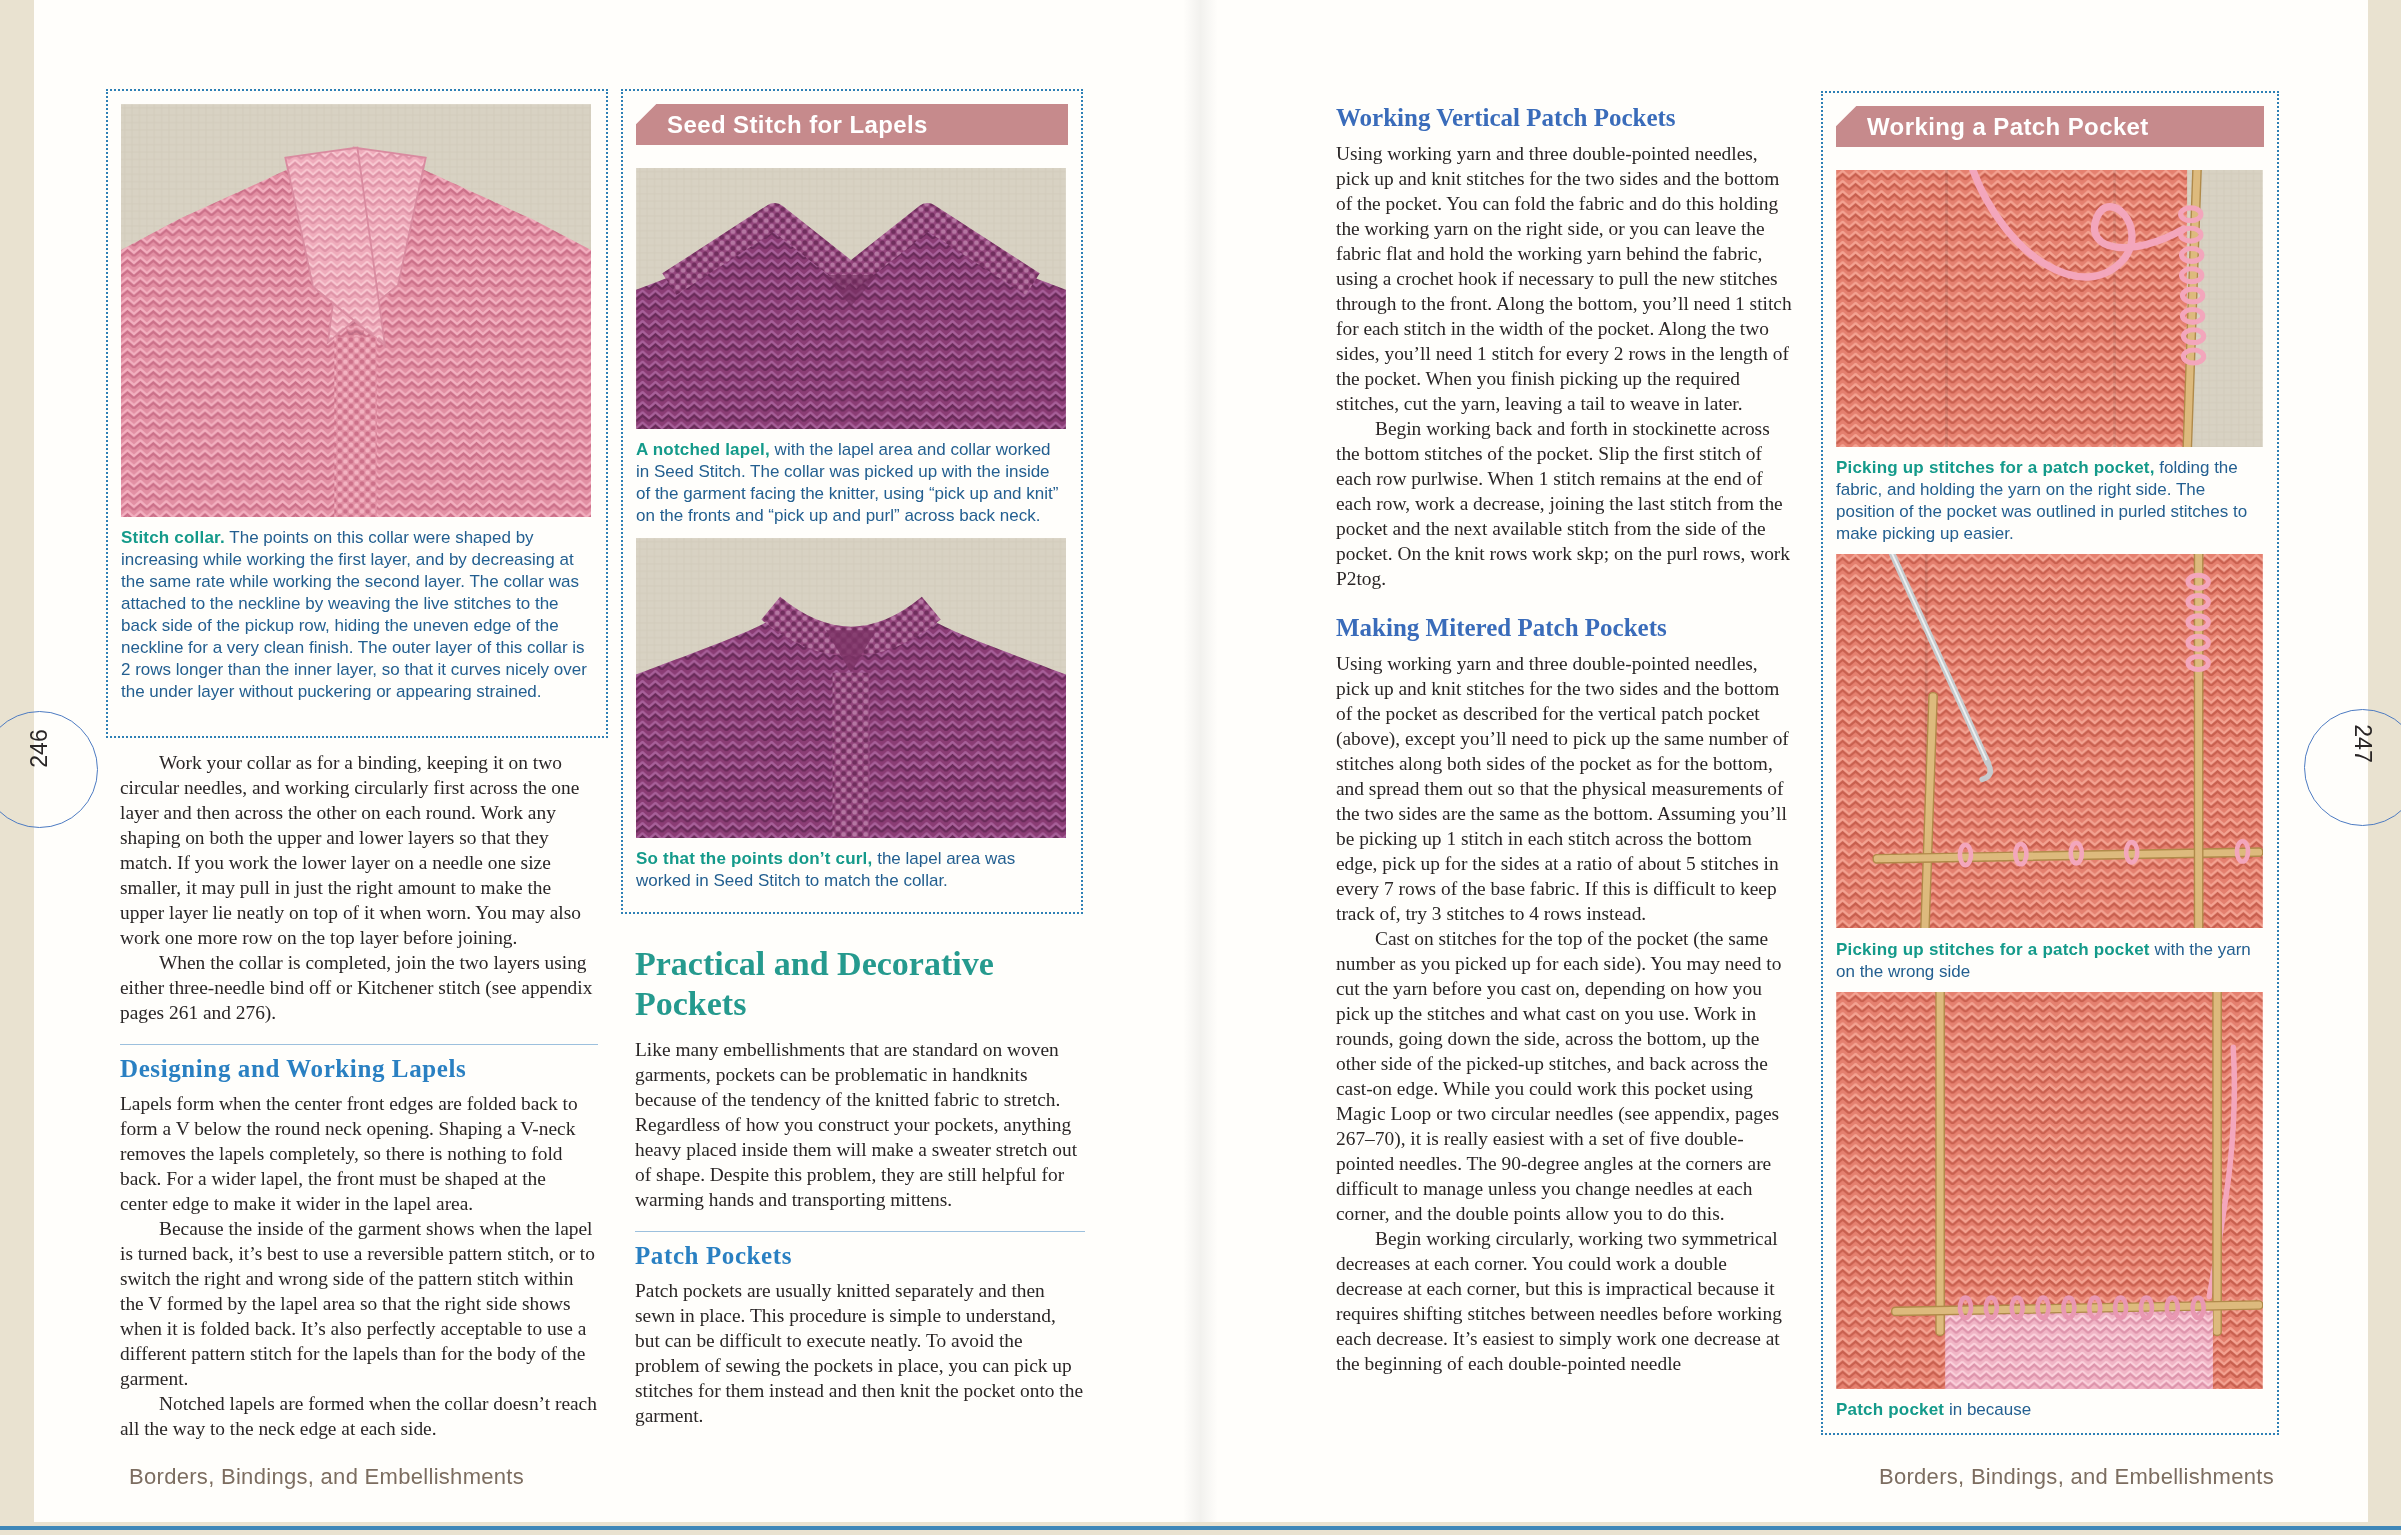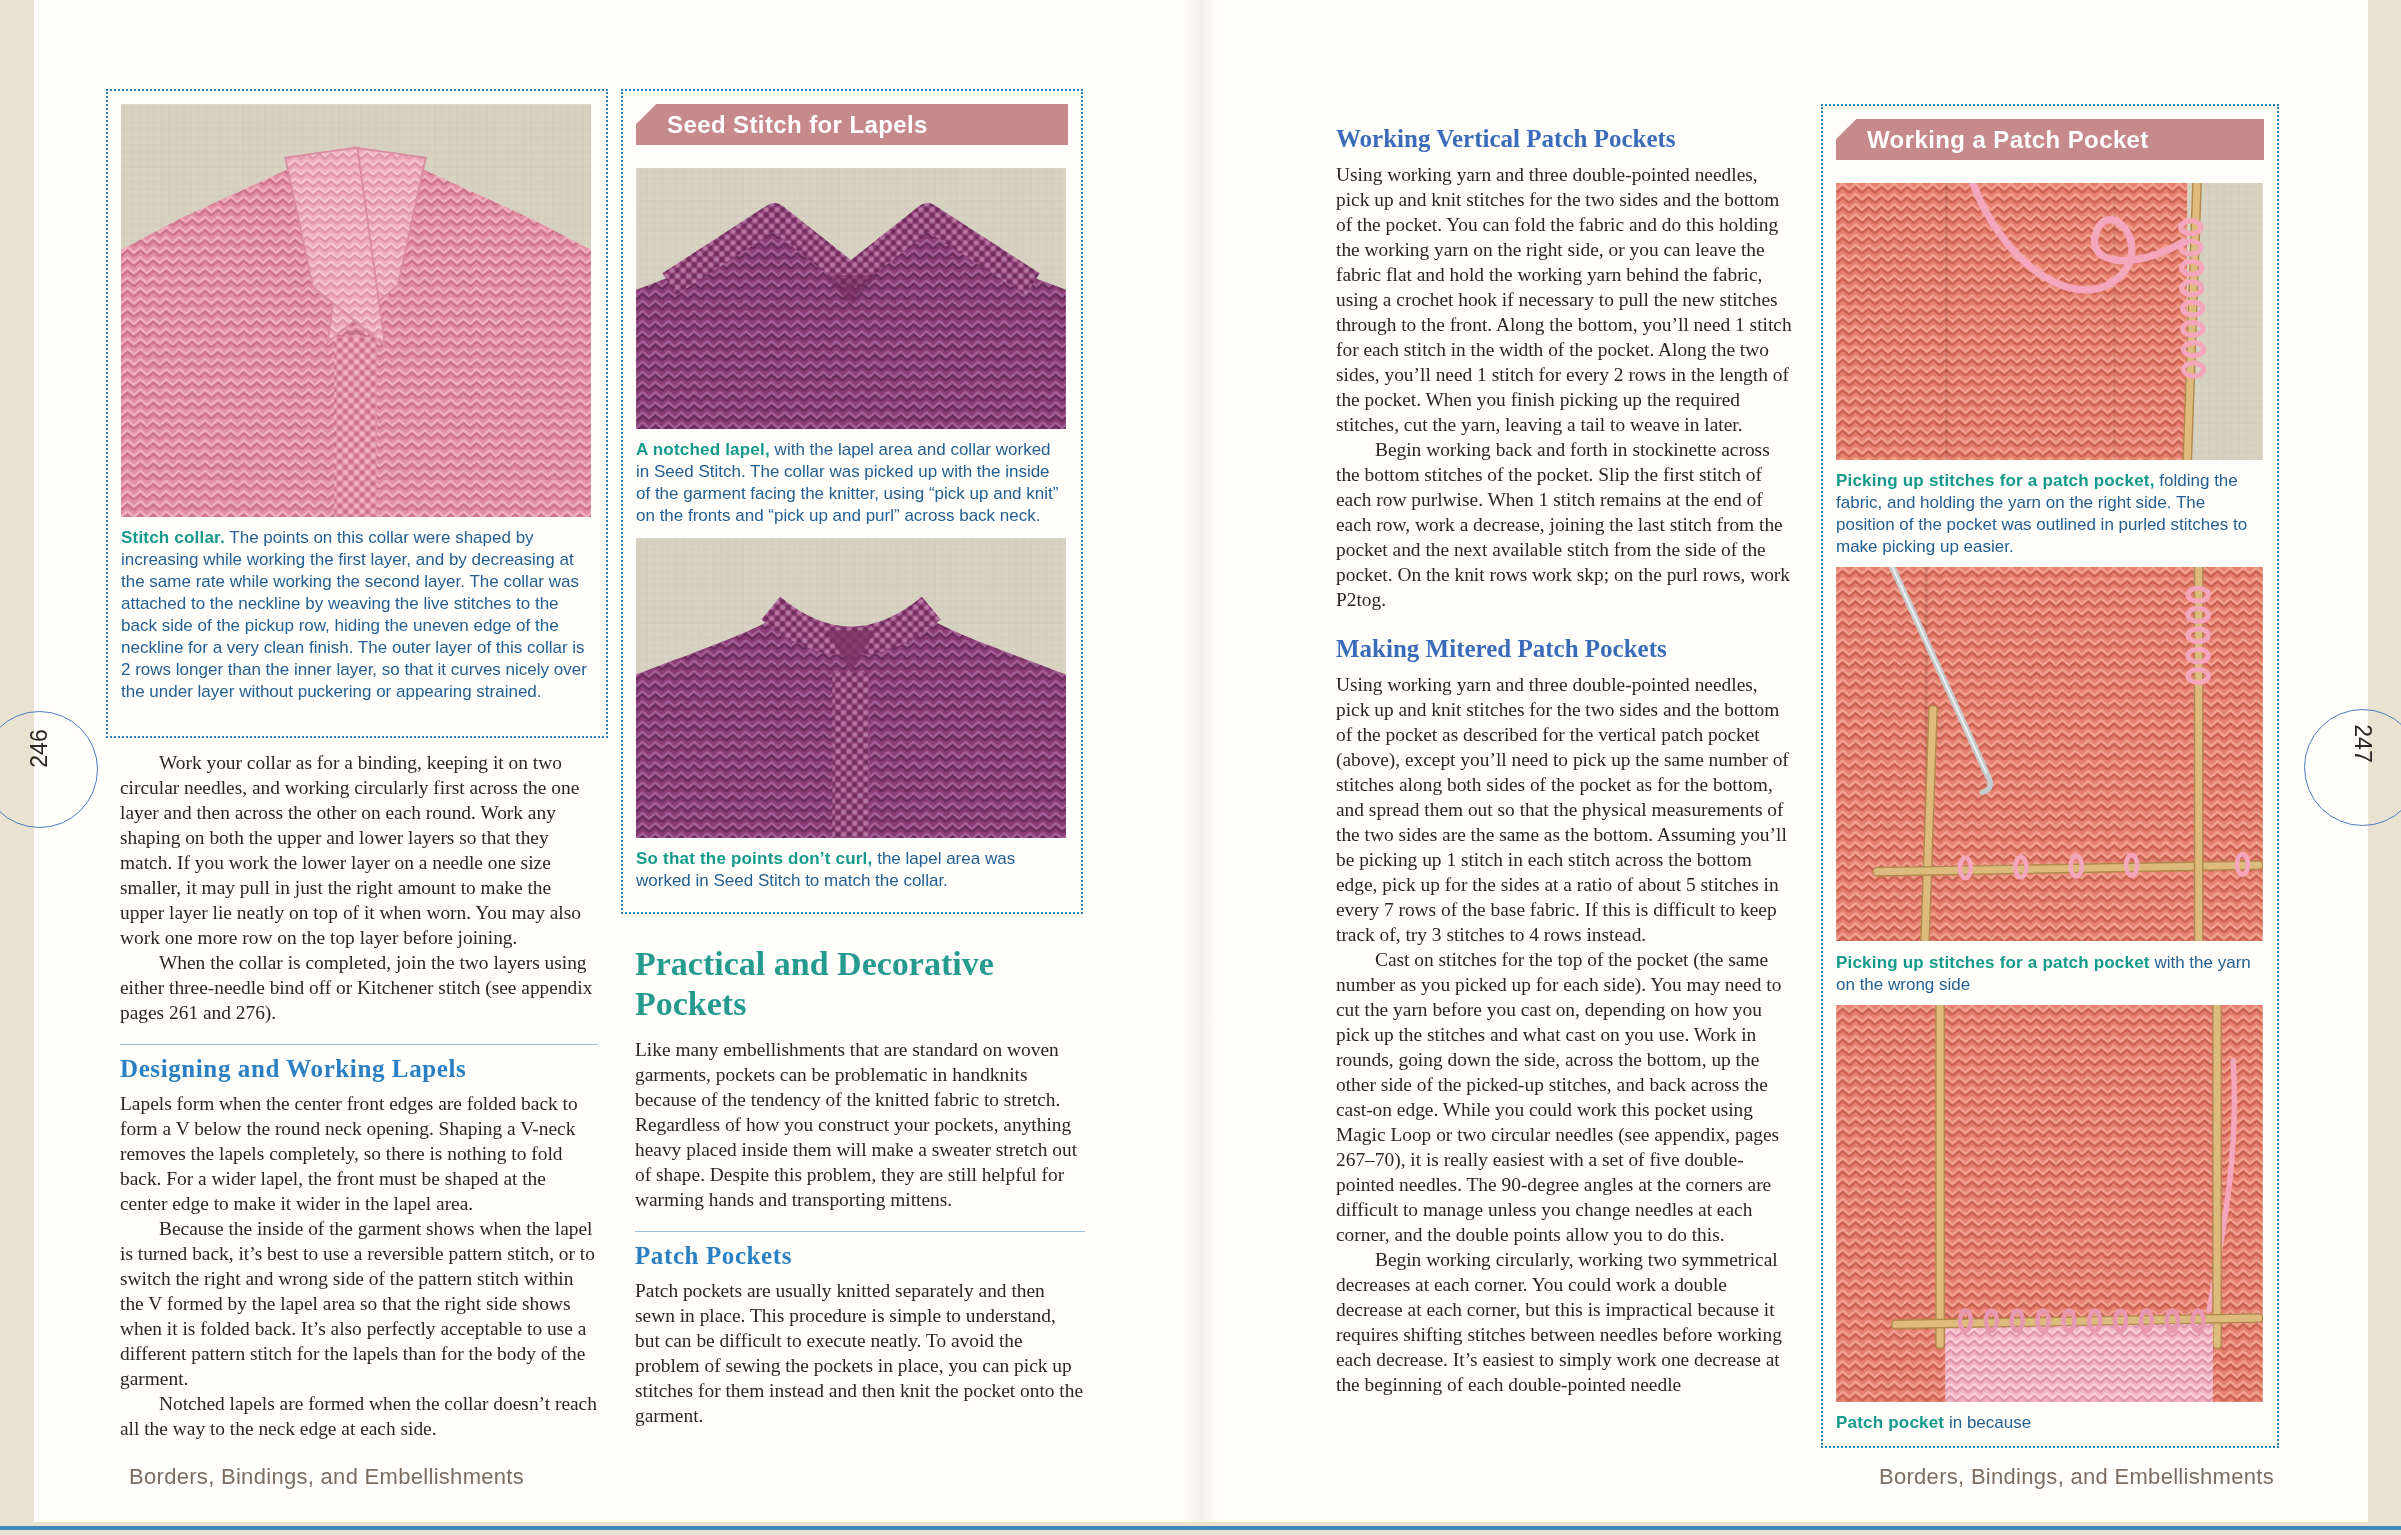--- a/index.html
+++ b/index.html
@@ -9,38 +9,38 @@
   .page.left{left:34px;width:1167px;}
   .page.right{left:1201px;width:1167px;}
   .gutter{position:absolute;left:1183px;top:0;width:35px;height:1522px;
           background:linear-gradient(90deg,rgba(0,0,0,0) 0%,rgba(0,0,0,.05) 50%,rgba(0,0,0,0) 100%);}
   .bottom-edge{position:absolute;left:0;right:0;top:1526px;height:3.7px;background:#3f87b8;}
 
   
   .dotbox{position:absolute;border:2.8px dotted #2e80b5;background:#fffefb;}
   .box-collar{left:106px;top:89px;width:502px;height:649px;padding:13px;box-sizing:border-box;}
   .box-seed{left:621px;top:89px;width:462px;height:825px;padding:13px;box-sizing:border-box;}
-  .box-patch{left:1821px;top:104px;width:458px;height:1344px;padding:13px;box-sizing:border-box;}
+  .box-patch{left:1821px;top:91px;width:458px;height:1344px;padding:13px;box-sizing:border-box;}
 
   .bar{height:41px;line-height:42px;background:#c68a8c;color:#fff;
        font-family:"Liberation Sans",sans-serif;font-weight:bold;font-size:24px;letter-spacing:0.4px;
        padding-left:31px;clip-path:polygon(20.3px 0,100% 0,100% 100%,0 100%,0 20.3px);margin-bottom:23px;}
 
   .photo{display:block;margin:0;}
   .caption{font-family:"Liberation Sans",sans-serif;font-size:17px;line-height:22px;
            color:#235f90;margin-top:10.2px;}
   .caption .lead{font-weight:bold;color:#149a8a;letter-spacing:0.2px;}
 
   
   .bodycol{position:absolute;font-size:19.4px;line-height:25px;text-align:left;}
   .bodycol p{margin:0;}
   .bodycol p.indent{text-indent:39px;}
   .col1{left:120px;top:750px;width:478px;}
   .col2{left:635px;top:944px;width:450px;}
-  .col3{left:1336px;top:103px;width:456px;margin-top:21px;}
+  .col3{left:1336px;top:103px;width:456px;}
 
   .rule{height:1.8px;background:#9cc0dd;margin:18.5px 0 9.2px 0;}
   .h-blue-bold{font-weight:bold;font-size:25px;line-height:29.6px;color:#2a80c2;letter-spacing:0.6px;margin:0 0 7.4px 0;}
   .h-teal-big{font-size:34px;line-height:40px;color:#259a8e;margin:0 0 13px 0;}
   .h-blue{font-size:25px;line-height:29.6px;color:#3a6cba;margin:0 0 8.3px 0;}
   .h-blue.second{margin-top:22px;}
 
   .footer{position:absolute;top:1464px;font-family:"Liberation Sans",sans-serif;font-size:22px;
           color:#7c6d60;letter-spacing:0.3px;}
   .footer.left{left:129px;}

